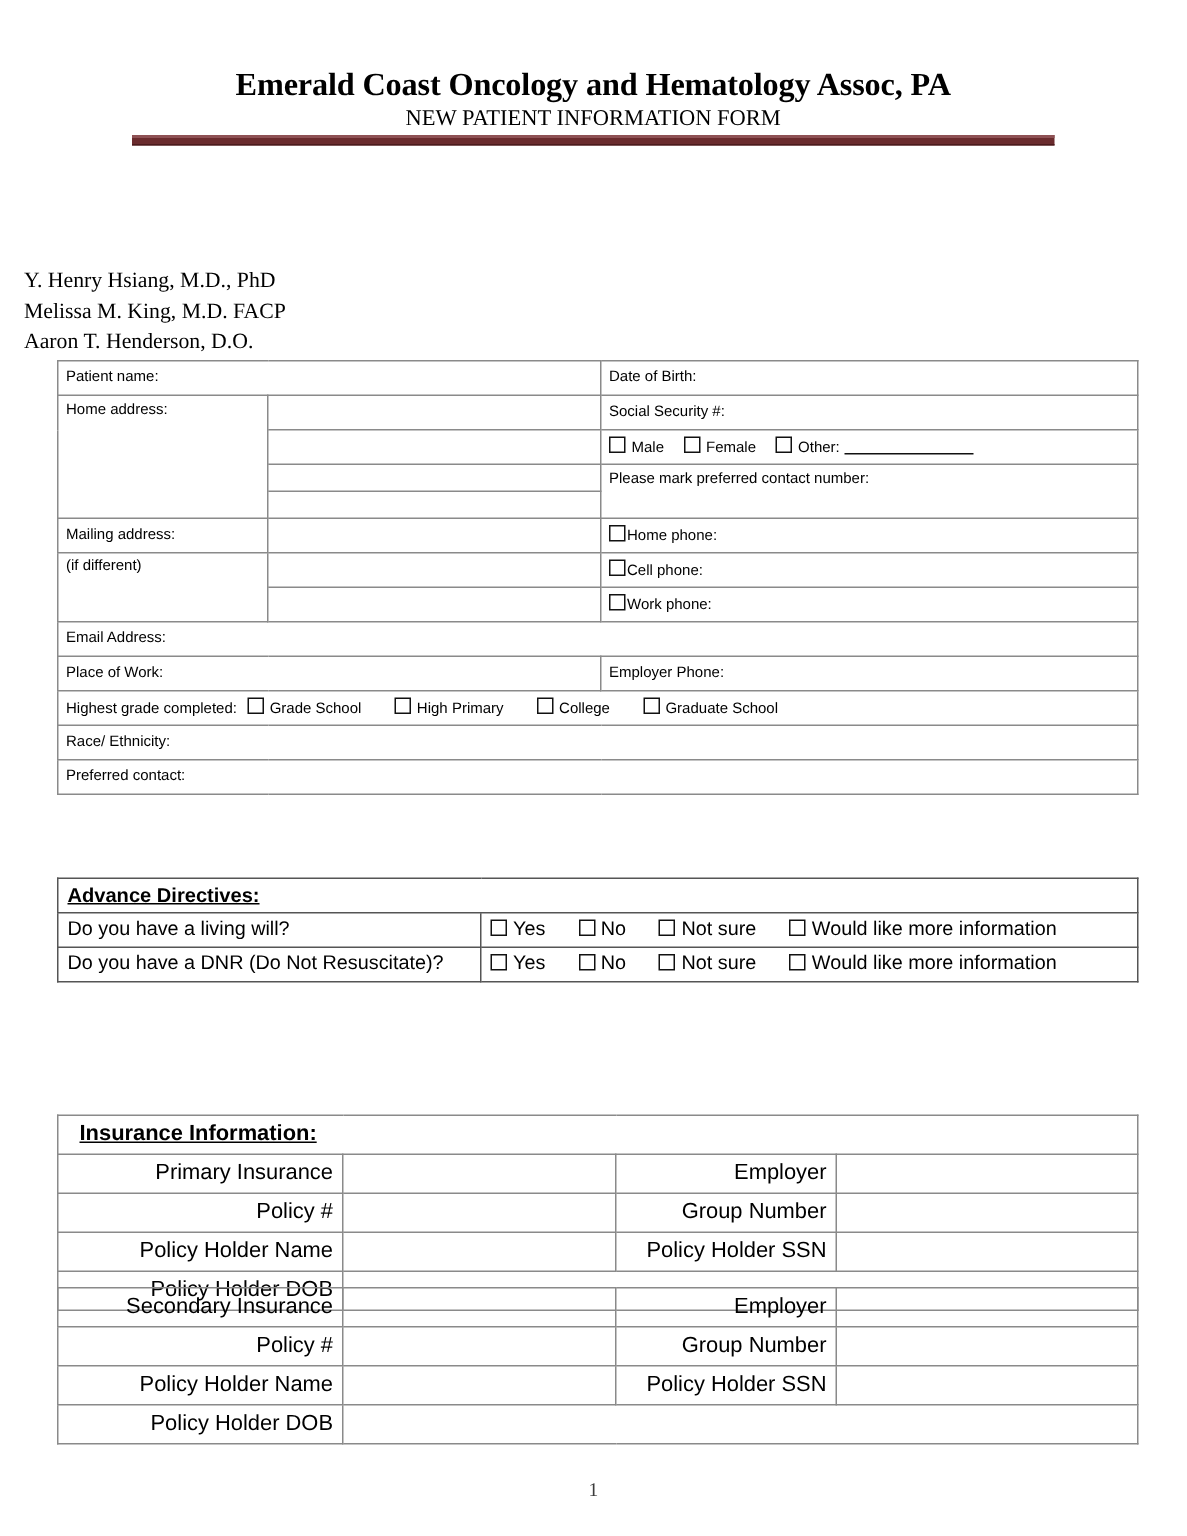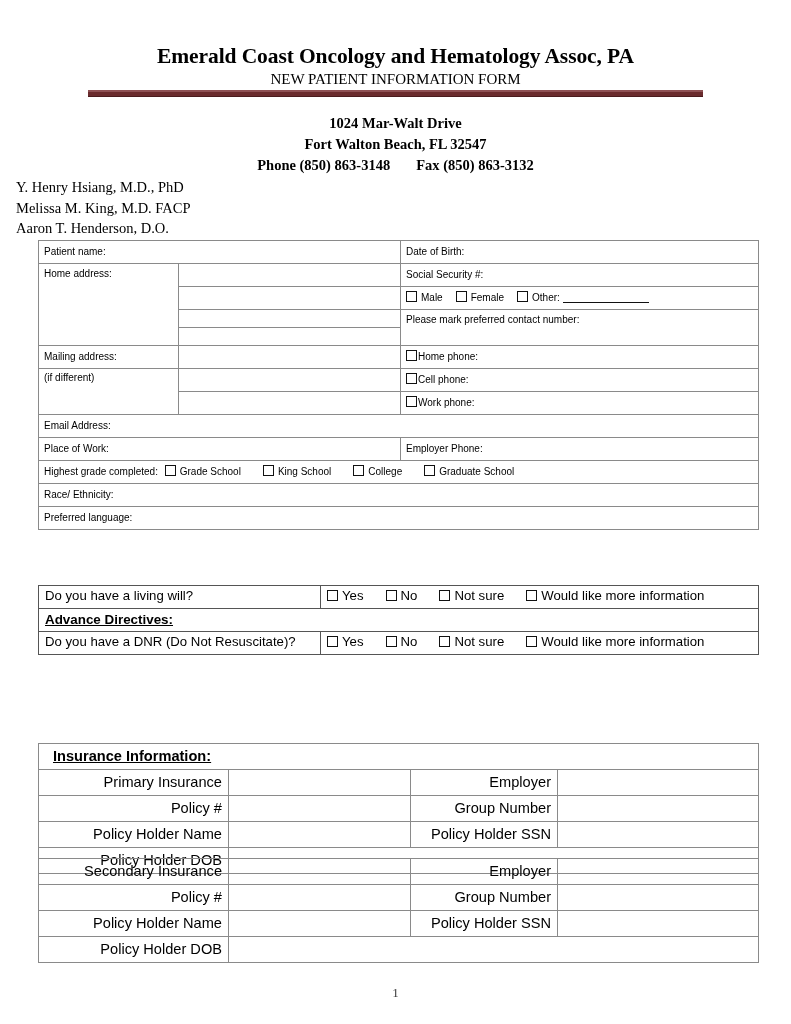--- a/index.html
+++ b/index.html
@@ -195,25 +195,20 @@
 <body>
 
 <div class="page">
 
   <div class="header-block">
     <div class="org-title">Emerald Coast Oncology and Hematology Assoc, PA</div>
     <div class="form-title">NEW PATIENT INFORMATION FORM</div>
   </div>
   <div class="rule"></div>
 
-  <div class="addr-block">
-    <div>1024 Mar-Walt Drive</div>
-    <div>Fort Walton Beach, FL 32547</div>
-    <div class="addr-phone"><span>Phone (850) 863-3148</span><span class="gap"></span><span>Fax (850) 863-3132</span></div>
-  </div>
 
   <div class="docs-block">
     <div>Y. Henry Hsiang, M.D., PhD</div>
     <div>Melissa M. King, M.D. FACP</div>
     <div>Aaron T. Henderson, D.O.</div>
   </div>
 
   <table class="ftable" id="patient-table">
     <colgroup>
       <col style="width:140px">
@@ -277,48 +272,48 @@
       </tr>
 
       <tr>
         <td colspan="2" class="cell-label">Place of Work:</td>
         <td class="cell-label">Employer Phone:</td>
       </tr>
 
       <tr>
         <td colspan="3">
           <span>Highest grade completed:</span>
-          <span class="cb" style="margin-left:4px;"></span><span>Grade School</span><span class="sp-md"></span><span class="cb"></span><span>King School</span><span class="sp-md"></span><span class="cb"></span><span>College</span><span class="sp-md"></span><span class="cb"></span><span>Graduate School</span>
+          <span class="cb" style="margin-left:4px;"></span><span>Grade School</span><span class="sp-md"></span><span class="cb"></span><span>High Primary</span><span class="sp-md"></span><span class="cb"></span><span>College</span><span class="sp-md"></span><span class="cb"></span><span>Graduate School</span>
         </td>
       </tr>
 
       <tr>
         <td colspan="3" class="cell-label">Race/ Ethnicity:</td>
       </tr>
 
       <tr>
-        <td colspan="3" class="cell-label">Preferred language:</td>
+        <td colspan="3" class="cell-label">Preferred contact:</td>
       </tr>
     </tbody>
   </table>
 
   <table class="ftable" id="ad-table">
     <colgroup>
       <col style="width:282px">
       <col style="width:438px">
     </colgroup>
     <tbody>
       <tr>
+        <td colspan="2"><span class="ad-head">Advance Directives:</span></td>
+      </tr>
+      <tr>
         <td>Do you have a living will?</td>
         <td class="ad-opts">
           <span class="cb"></span><span>Yes</span><span class="sp-md"></span><span class="cb"></span><span>No</span><span class="sp-md"></span><span class="cb"></span><span>Not sure</span><span class="sp-md"></span><span class="cb"></span><span>Would like more information</span>
         </td>
-      </tr>
-      <tr>
-        <td colspan="2"><span class="ad-head">Advance Directives:</span></td>
       </tr>
       <tr>
         <td>Do you have a DNR (Do Not Resuscitate)?</td>
         <td class="ad-opts">
           <span class="cb"></span><span>Yes</span><span class="sp-md"></span><span class="cb"></span><span>No</span><span class="sp-md"></span><span class="cb"></span><span>Not sure</span><span class="sp-md"></span><span class="cb"></span><span>Would like more information</span>
         </td>
       </tr>
     </tbody>
   </table>
 

